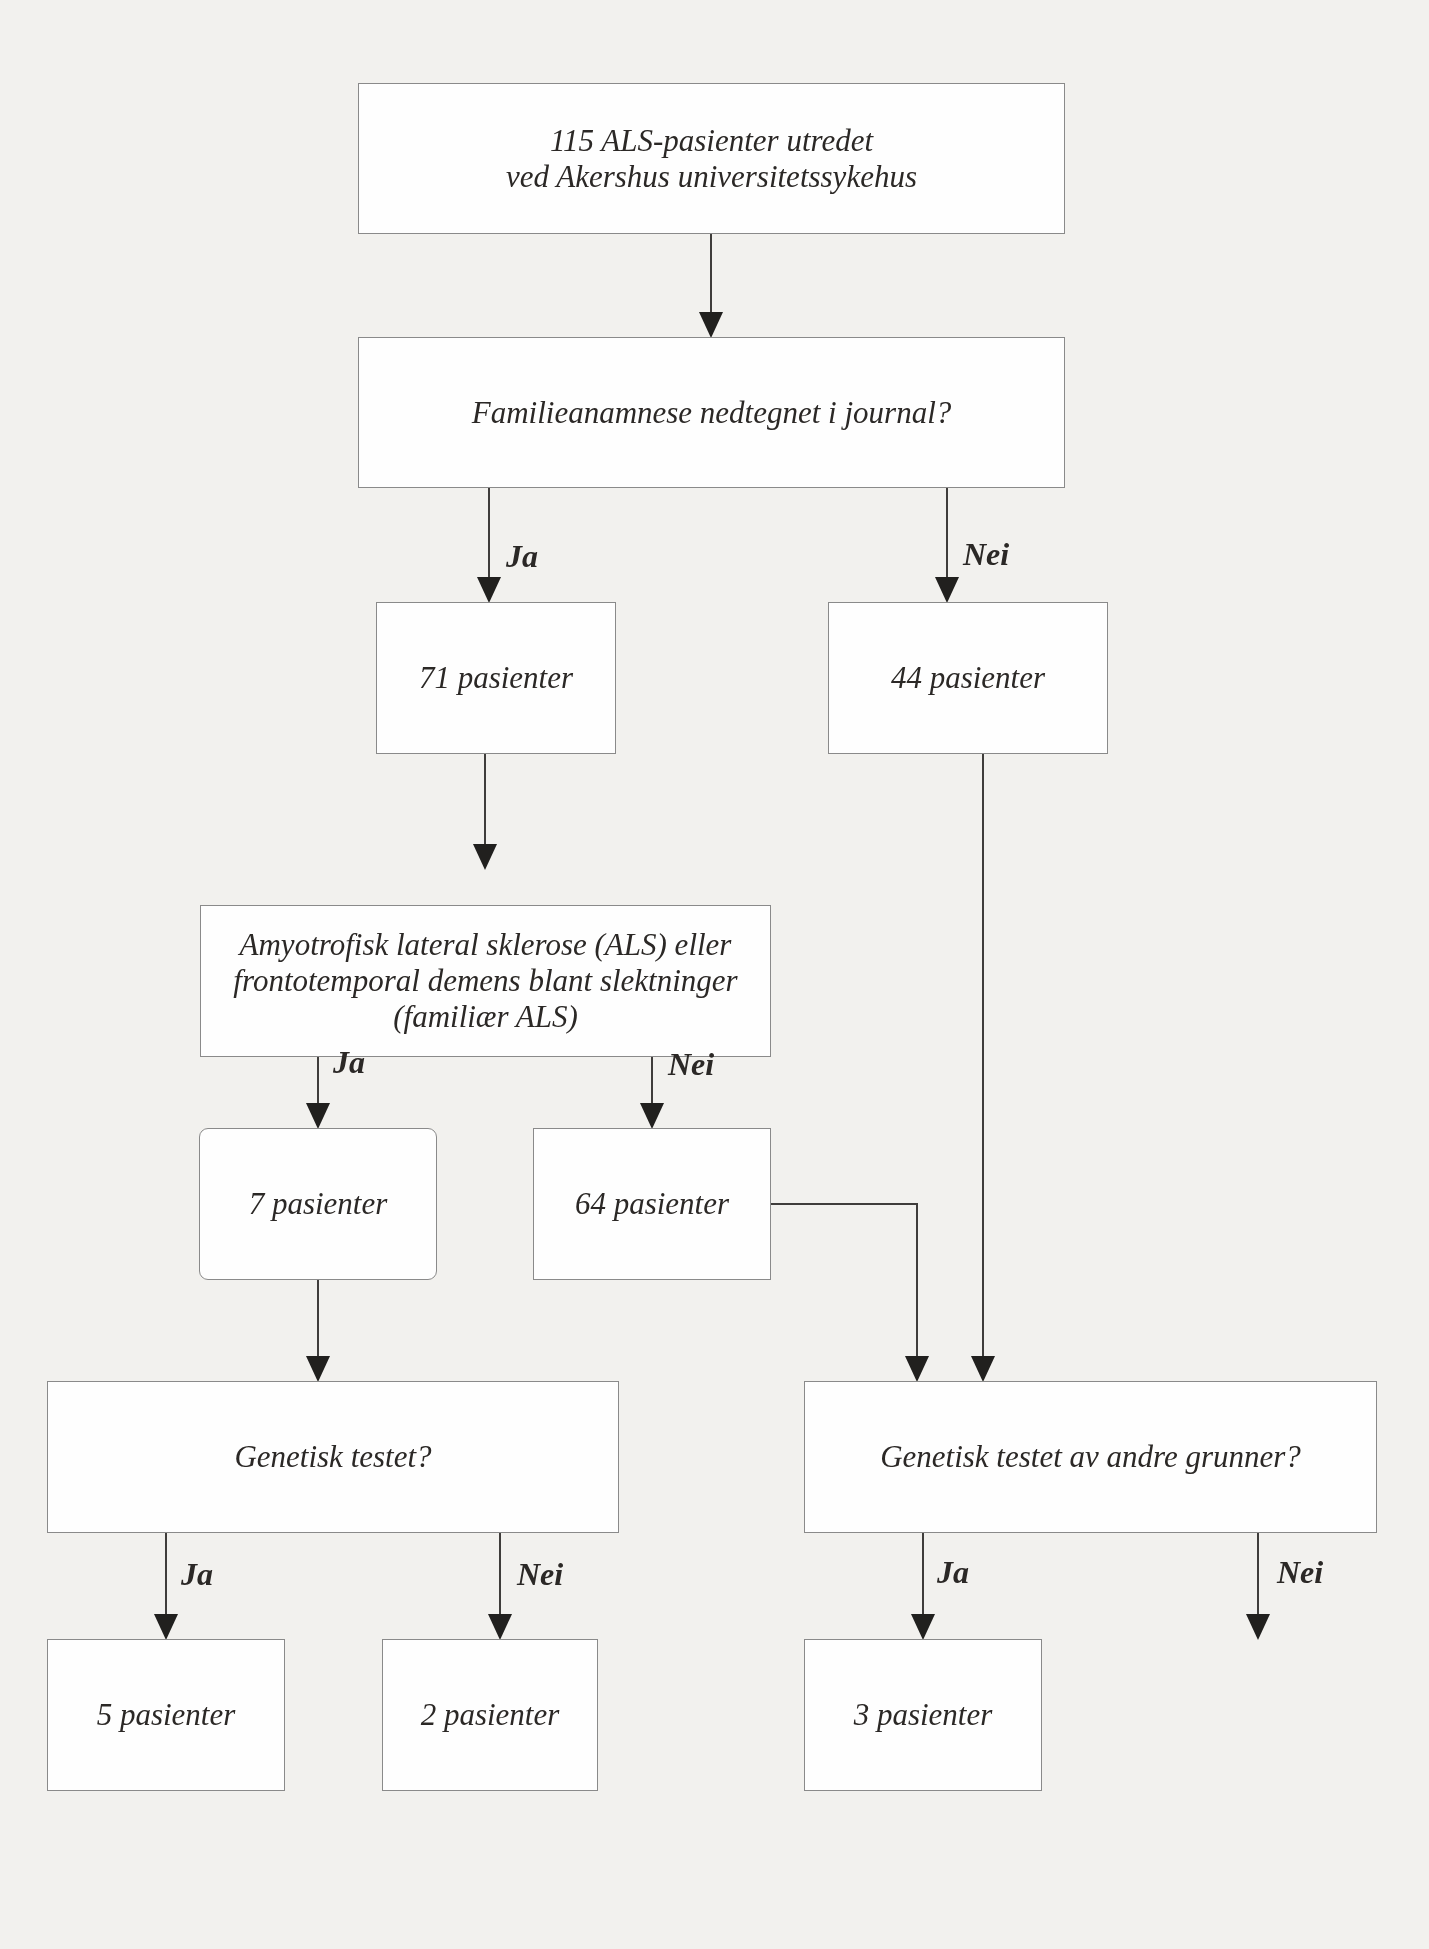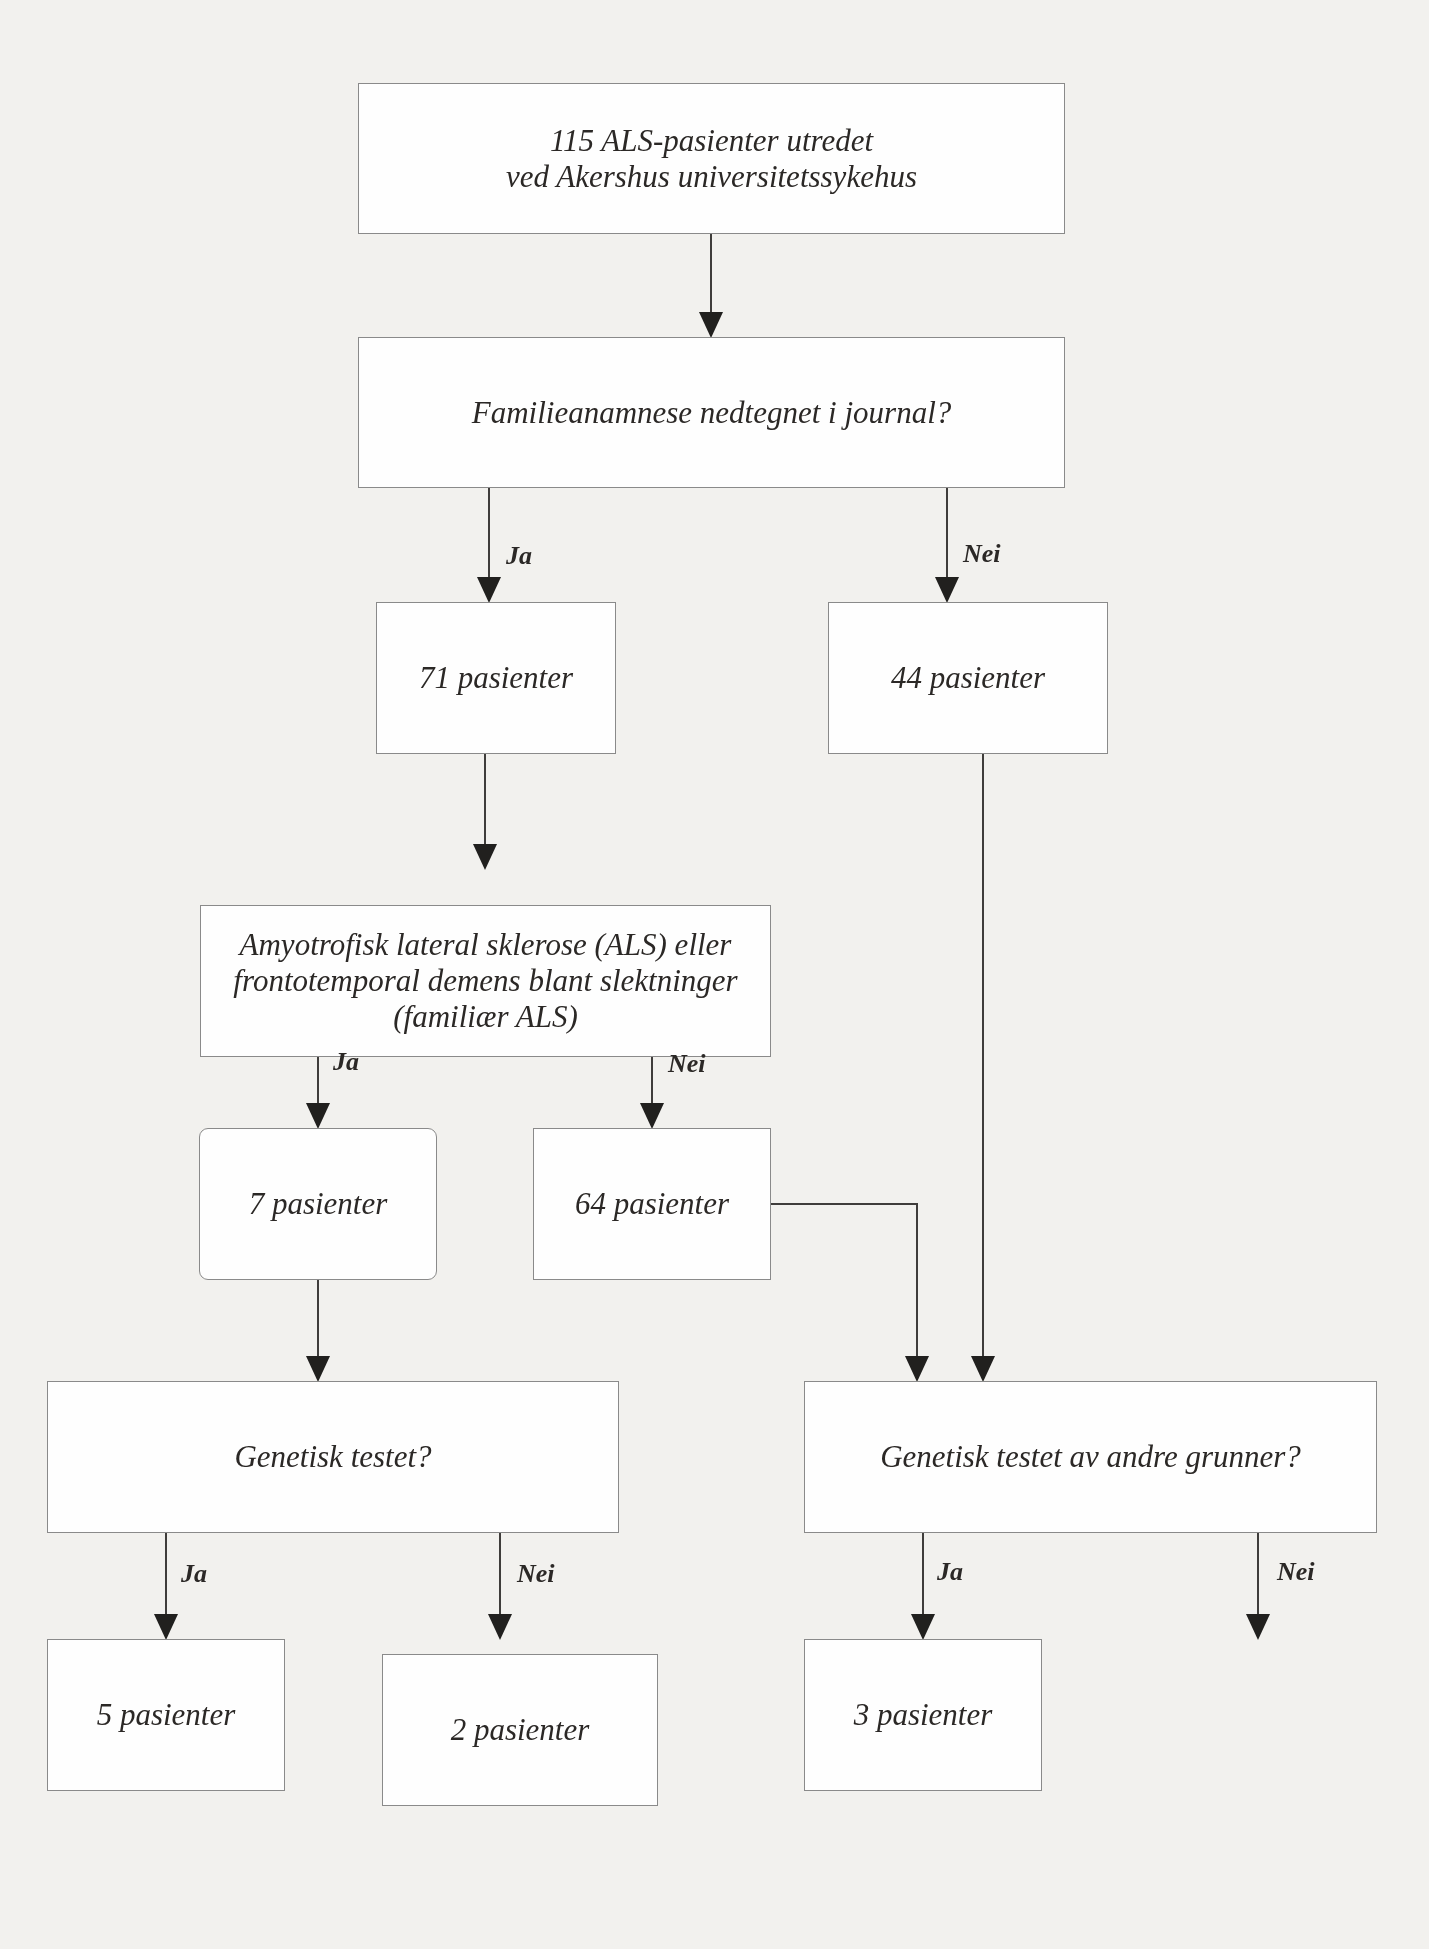--- a/index.html
+++ b/index.html
@@ -29,35 +29,35 @@
     display:flex;flex-direction:column;
     align-items:center;justify-content:center;
     text-align:right;
     font-style:italic;
     font-size:31px;line-height:36px;
     color:var(--text);
   }
   .edge-label{
     position:absolute;
     font-style:italic;font-weight:bold;
-    font-size:26px;line-height:32px;
+    font-size:32px;line-height:32px;
     color:var(--text);
     white-space:nowrap;
   }
   #n-start   {left:358px; top:83px;   width:707px; height:151px;}
   #n-qfamily {left:358px; top:337px;  width:707px; height:151px;}
   #n-71      {left:376px; top:602px;  width:240px; height:152px;}
   #n-44      {left:828px; top:602px;  width:280px; height:152px;}
   #n-qals    {left:200px; top:905px;  width:571px; height:152px;}
   #n-7       {left:199px; top:1128px; width:238px; height:152px;border-radius:9px;}
   #n-64      {left:533px; top:1128px; width:238px; height:152px;}
   #n-qgen    {left:47px;  top:1381px; width:572px; height:152px;}
   #n-qother  {left:804px; top:1381px; width:573px; height:152px;}
   #n-5       {left:47px;  top:1639px; width:238px; height:152px;}
-  #n-2       {left:382px; top:1639px; width:276px; height:152px;margin-top:15px;}
+  #n-2       {left:382px; top:1639px; width:216px; height:152px;}
   #n-3       {left:804px; top:1639px; width:238px; height:152px;}
   #n-105     {left:1139px;top:1639px; width:238px; height:152px;}
 
   #l-family-ja  {left:506px;  top:540px;}
   #l-family-nei {left:963px;  top:538px;}
   #l-als-ja     {left:333px;  top:1046px;}
   #l-als-nei    {left:668px;  top:1048px;}
   #l-gen-ja     {left:181px;  top:1558px;}
   #l-gen-nei    {left:517px;  top:1558px;}
   #l-other-ja   {left:937px;  top:1556px;}

